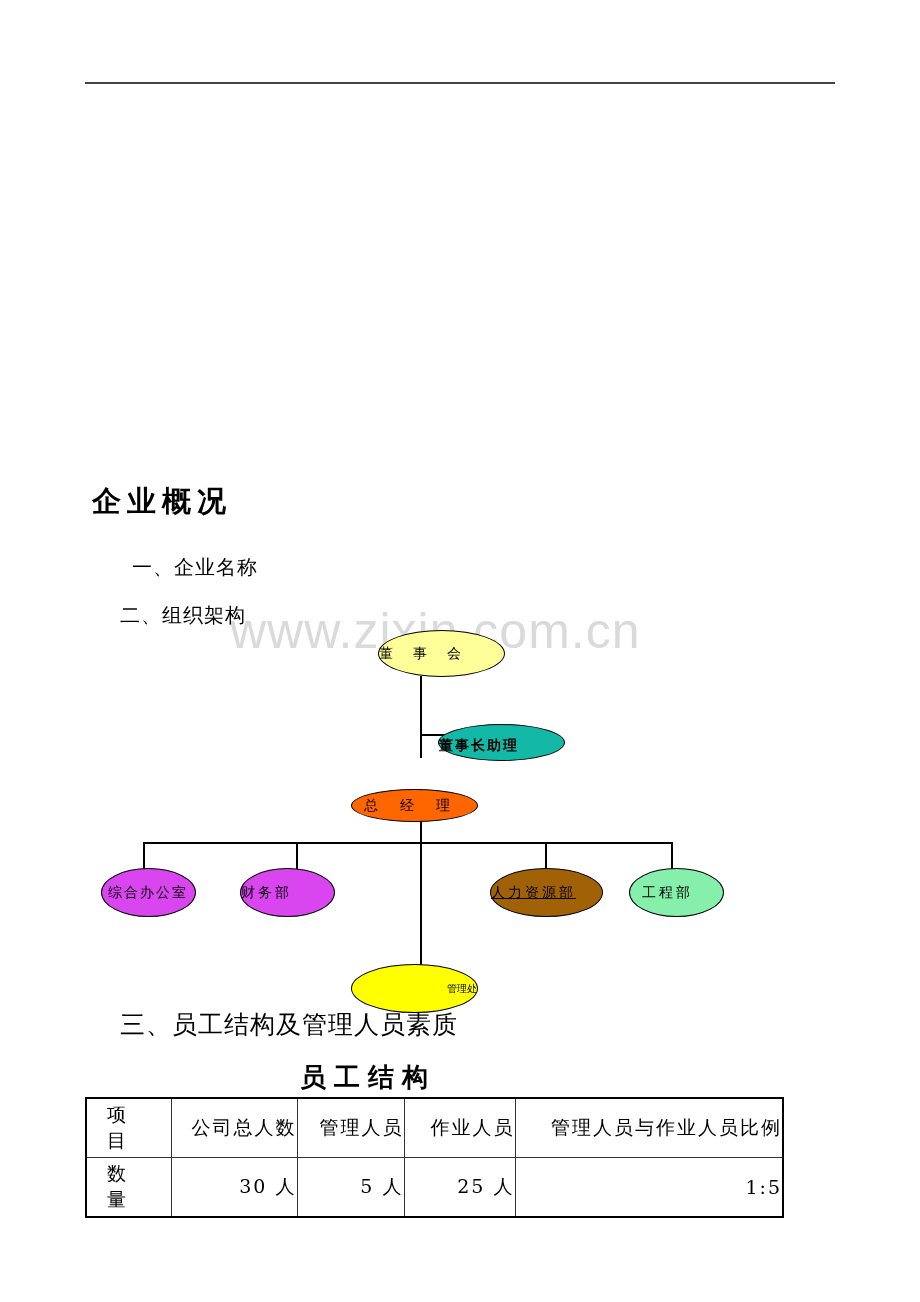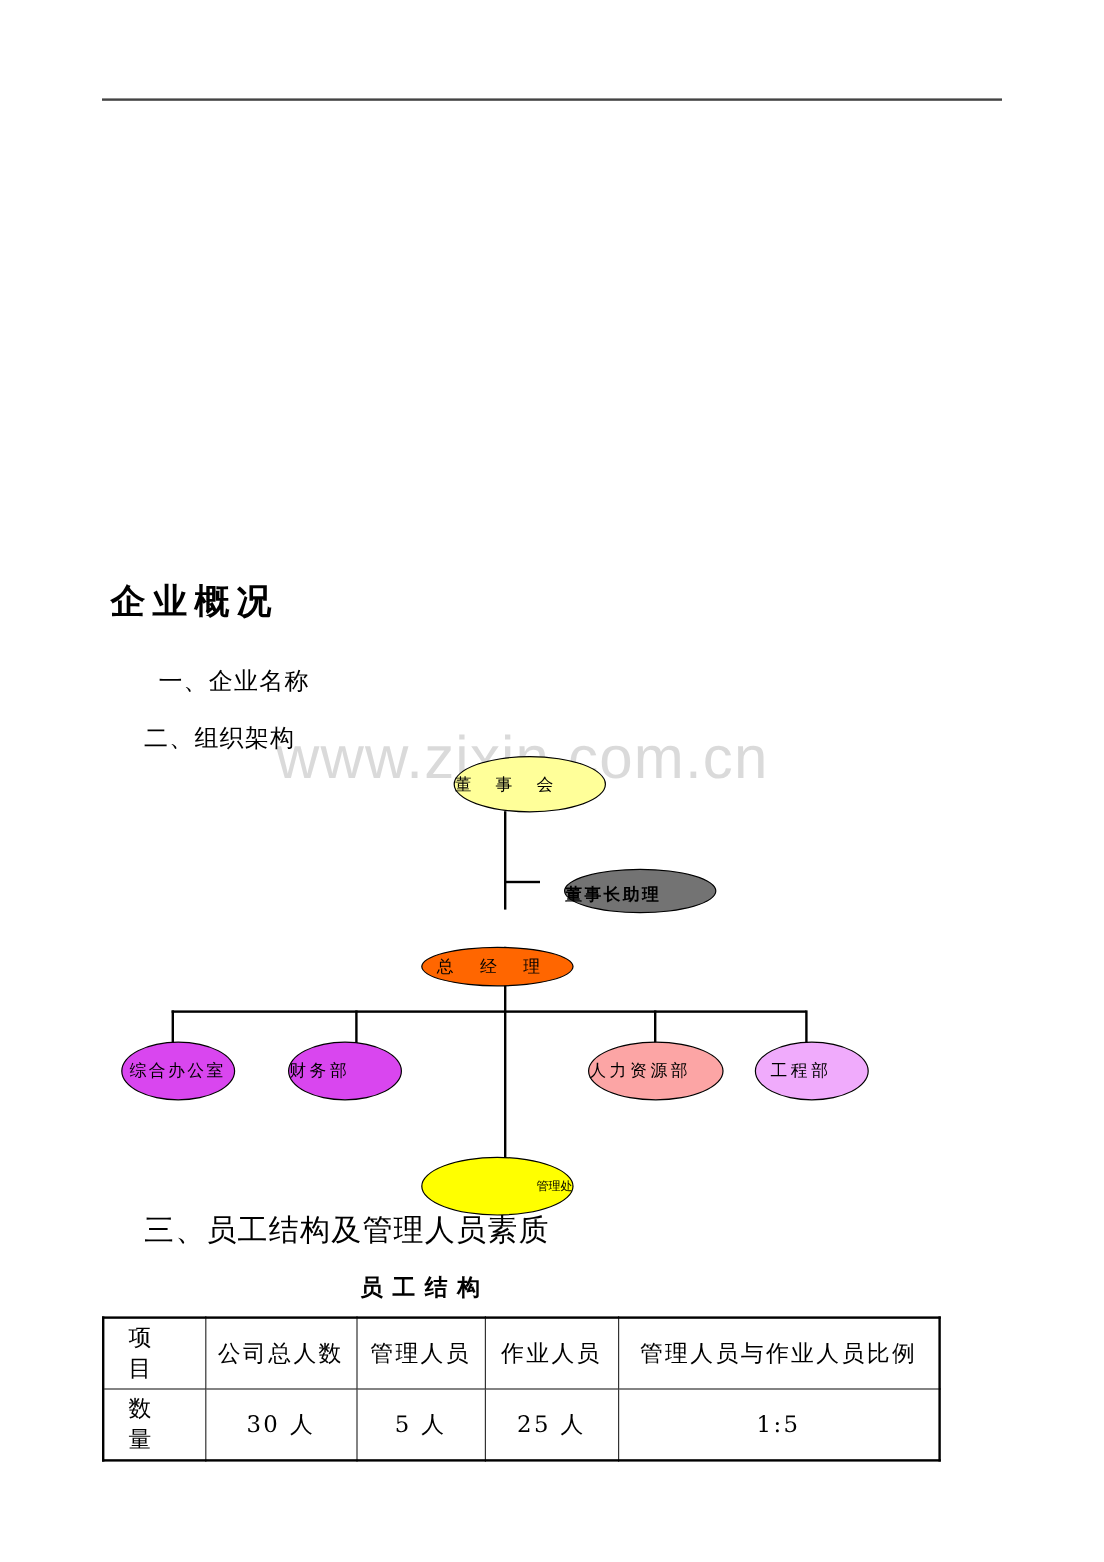--- a/index.html
+++ b/index.html
@@ -13,25 +13,25 @@
   .s2 { left: 120px; top: 602px; font-size: 20px; letter-spacing: 1px; }
   .s3 { left: 120px; top: 1008px; font-size: 25px; letter-spacing: 1px; }
   .watermark { left: 230px; top: 602px; font-family: "Liberation Sans", sans-serif;
                font-size: 50px; color: rgba(150,150,150,0.35); letter-spacing: 1px; }
   .ln { position: absolute; background: #000; }
   .node { position: absolute; border: 1.5px solid #000; border-radius: 50%;
           display: flex; align-items: center; justify-content: flex-start;
           font-family: "DejaVu Serif", "Liberation Serif", serif; font-size: 14px;
           box-sizing: border-box; white-space: nowrap; }
   .caption { left: 300px; top: 1060px; font-family: "DejaVu Serif", "Liberation Serif", serif;
-             font-size: 19px; font-weight: bold; letter-spacing: 8px; }
+             font-size: 26px; font-weight: bold; letter-spacing: 8px; }
   table.staff { position: absolute; left: 85px; top: 1097px; width: 699px;
                 border-collapse: collapse; border: 2.5px solid #000;
                 font-family: "DejaVu Serif", "Liberation Serif", serif; font-size: 19px; }
-  table.staff td { border: 1px solid #333; height: 58px; padding: 0; text-align: center;
+  table.staff td { border: 1px solid #333; height: 58px; padding: 0; text-align: right;
                    letter-spacing: 2px; }
   table.staff td.lbl { text-align: justify; text-align-last: justify; padding: 0 20px; }
 </style>
 </head>
 <body>
 
 <div class="rule"></div>
 
 <div class="abs watermark">www.zixin.com.cn</div>
 
@@ -45,36 +45,36 @@
   <div class="ln" style="left:420px; top:789px; width:2px; height:176px;"></div>
   <div class="ln" style="left:143px; top:842px; width:529px; height:2px;"></div>
   <div class="ln" style="left:143px; top:842px; width:2px; height:27px;"></div>
   <div class="ln" style="left:296px; top:842px; width:2px; height:27px;"></div>
   <div class="ln" style="left:545px; top:842px; width:2px; height:27px;"></div>
   <div class="ln" style="left:671px; top:842px; width:2px; height:27px;"></div>
 
   <div class="node" style="left:378px; top:630px; width:127px; height:47px; background:#ffff99; letter-spacing:3px;">
     <span>董　事　会</span>
   </div>
-  <div class="node" style="left:470px; top:724px; width:127px; height:37px; background:#737373; font-weight:bold; letter-spacing:2px; padding-top:6px;">
+  <div class="node" style="left:438px; top:724px; width:127px; height:37px; background:#14b8a6; font-weight:bold; letter-spacing:2px; padding-top:6px;">
     <span>董事长助理</span>
   </div>
   <div class="node" style="left:351px; top:757px; width:127px; height:33px; background:#ff6600; justify-content:flex-start; padding-left:12px; letter-spacing:4px;margin-top:32px;">
     <span>总　经　理</span>
   </div>
   <div class="node" style="left:101px; top:868px; width:95px; height:49px; background:#d946ef; justify-content:flex-start; padding-left:6px; letter-spacing:2px; overflow:hidden;">
     <span>综合办公室</span>
   </div>
   <div class="node" style="left:240px; top:868px; width:95px; height:49px; background:#d946ef; letter-spacing:3px;">
     <span>财务部</span>
   </div>
-  <div class="node" style="left:490px; top:868px; width:113px; height:49px; background:#fca5a5; letter-spacing:3px;">
+  <div class="node" style="left:490px; top:868px; width:113px; height:49px; background:#a16207; letter-spacing:3px;text-decoration:underline;">
     <span>人力资源部</span>
   </div>
-  <div class="node" style="left:629px; top:868px; width:95px; height:49px; background:#f0abfc; justify-content:flex-start; padding-left:12px; letter-spacing:3px;align-items:center;">
+  <div class="node" style="left:629px; top:868px; width:95px; height:49px; background:#86efac; justify-content:flex-start; padding-left:12px; letter-spacing:3px;align-items:center;">
     <span>工程部</span>
   </div>
   <div class="node" style="left:351px; top:964px; width:127px; height:49px; background:#ffff00; justify-content:flex-end; padding-left:13px; font-family:'DejaVu Sans', sans-serif; font-size:10px;">
     <span>管理处</span>
   </div>
 </div>
 
 <div class="abs s3">三、员工结构及管理人员素质</div>
 
 <div class="abs caption">员工结构</div>

